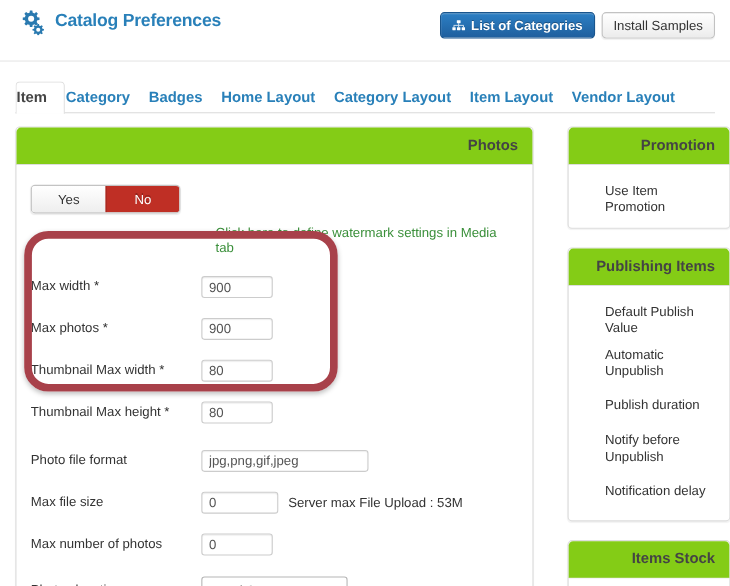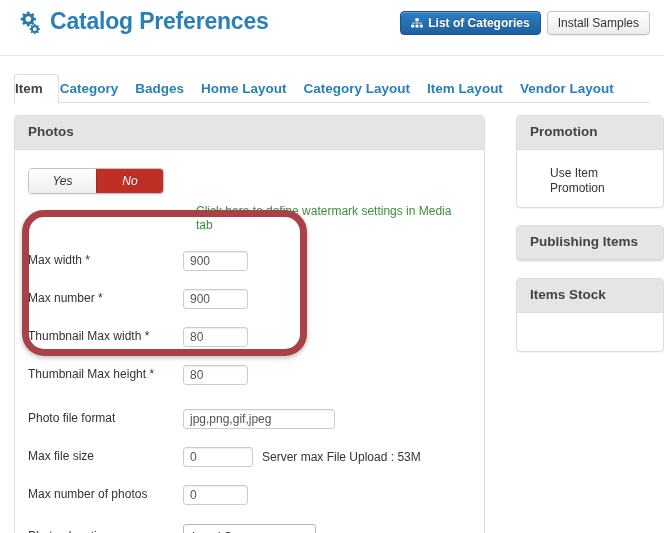--- a/index.html
+++ b/index.html
@@ -34,21 +34,21 @@
     gap: 9px;
   }
   .cog-icon {
     width: 24px;
     height: 24px;
     display: block;
     color: #2a7ab0;
     flex: 0 0 auto;
   }
   .page-title {
-    font-size: 23px;
+    font-size: 16px;
     font-weight: bold;
     color: #2980b9;
     letter-spacing: -0.2px;
     white-space: nowrap;
   }
 
   .header-buttons {
     position: absolute;
     right: 14px;
     top: 11px;
@@ -154,22 +154,23 @@
     background: #ffffff;
     border: 1px solid #dddddd;
     border-radius: 4px;
     box-shadow: 0 1px 1px rgba(0,0,0,0.05);
     margin-bottom: 17px;
     box-sizing: border-box;
   }
   .panel-head {
     padding: 9px 13px;
     border-bottom: 1px solid #dddddd;
-    background: #e5e5e5;
+    background: #84cc16;
     border-radius: 4px 4px 0 0;
+    text-align: right;
   }
   .panel-title {
     font-size: 13.5px;
     font-weight: bold;
     color: #444444;
     line-height: 1.1;
   }
   .panel-body {
     padding: 12px 13px 14px 13px;
   }
@@ -234,21 +235,20 @@
     box-shadow: 0 1px 1px rgba(0,0,0,0.08);
   }
   .toggle-btn {
     font-size: 12px;
     padding: 5px 0;
     width: 67px;
     text-align: center;
     cursor: pointer;
     box-sizing: border-box;
     line-height: 1.2;
-    font-style: italic;
   }
   .toggle-btn.off {
     background: linear-gradient(to bottom, #ffffff 0%, #eeeeee 100%);
     color: #333333;
   }
   .toggle-btn.on-danger {
     background: #bf2f25;
     color: #ffffff;
     text-shadow: 0 -1px 0 rgba(0,0,0,0.25);
     border-left: 1px solid #a3271e;
@@ -360,21 +360,21 @@
         <a class="watermark-link">Click here to define watermark settings in Media tab</a>
 
         <div class="form-row" style="margin-top:10px;">
           <div class="form-label">Max width *</div>
           <div class="form-control">
             <input type="text" class="inp w-xs" value="900" style="">
           </div>
         </div>
 
         <div class="form-row">
-          <div class="form-label">Max number *</div>
+          <div class="form-label">Max photos *</div>
           <div class="form-control">
             <input type="text" class="inp w-xs" value="900" style="">
           </div>
         </div>
 
         <div class="form-row">
           <div class="form-label">Thumbnail Max width *</div>
           <div class="form-control">
             <input type="text" class="inp w-xs" value="80" style="">
           </div>
@@ -430,20 +430,27 @@
       </div>
       <div class="side-body">
         <div class="side-item">Use Item Promotion</div>
       </div>
     </div>
 
     <div class="panel">
       <div class="panel-head">
         <div class="panel-title">Publishing Items</div>
       </div>
+      <div class="side-body">
+        <div class="side-item">Default Publish Value</div>
+        <div class="side-item">Automatic Unpublish</div>
+        <div class="side-item">Publish duration</div>
+        <div class="side-item">Notify before Unpublish</div>
+        <div class="side-item">Notification delay</div>
+      </div>
     </div>
 
     <div class="panel">
       <div class="panel-head">
         <div class="panel-title">Items Stock</div>
       </div>
       <div class="side-body" style="min-height:20px;"></div>
     </div>
 
   </div>

